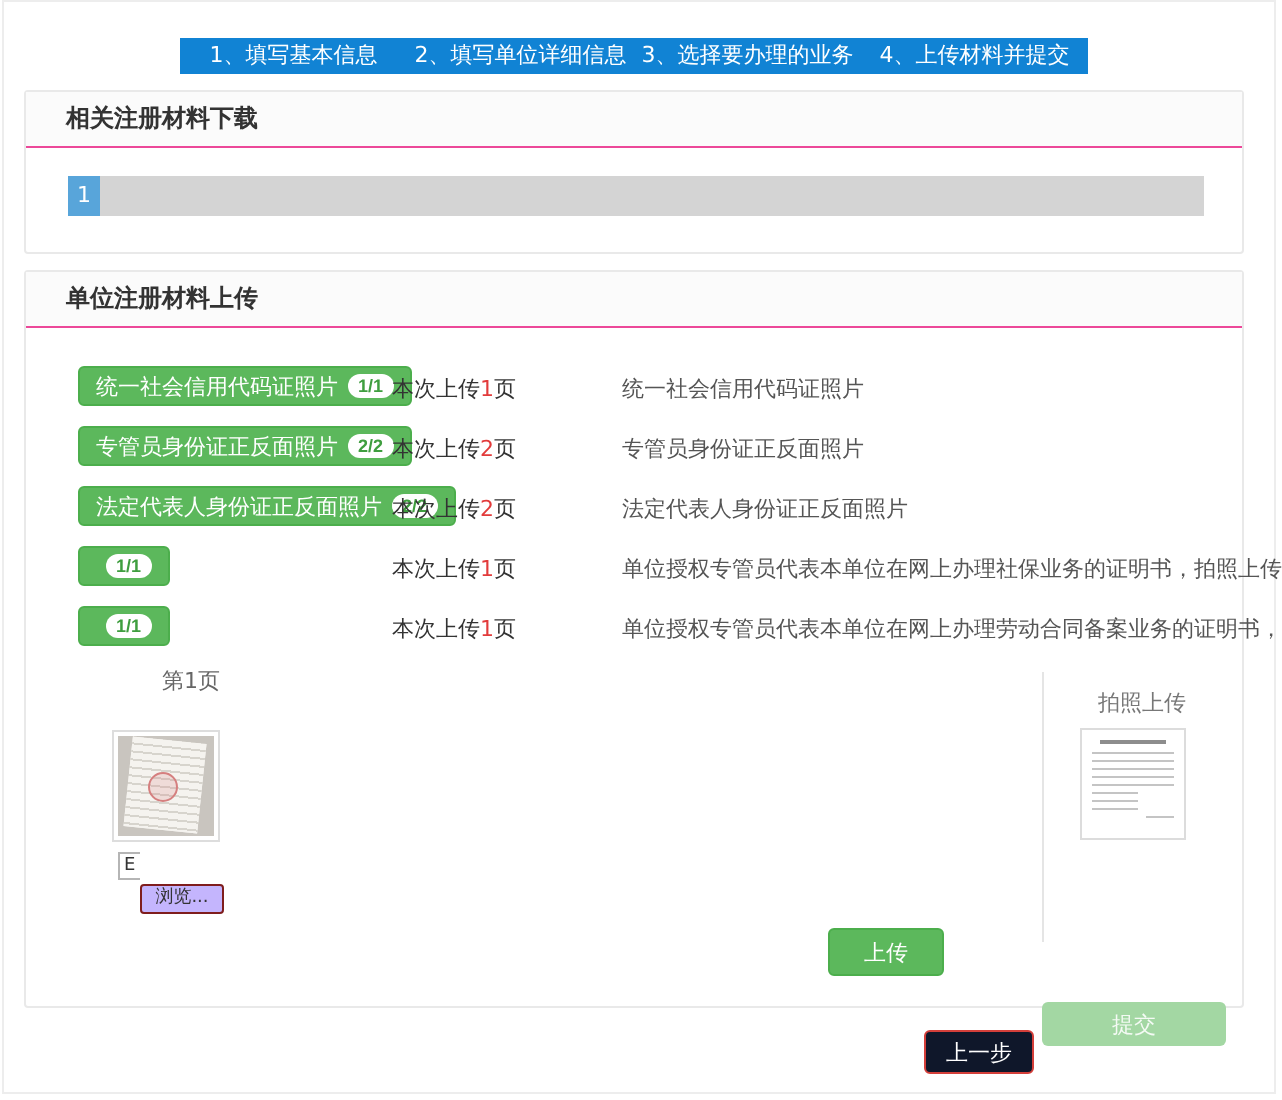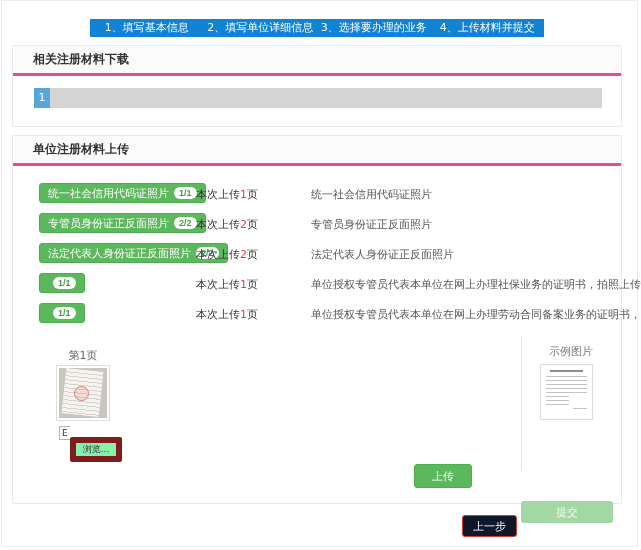--- a/index.html
+++ b/index.html
@@ -11,51 +11,51 @@
   .page-frame{position:absolute;left:1px;top:0;width:635px;height:545px;border:1px solid #ededed;pointer-events:none;}
 
   
   .stepbar{position:absolute;left:90px;top:19px;width:454px;height:18px;background:#1183d4;display:flex;}
   .step{flex:1;color:#fff;font-size:11px;line-height:18px;text-align:center;white-space:nowrap;cursor:default;}
 
   
   .panel{position:absolute;left:12px;background:#fff;border:1px solid #e9e9e9;border-radius:2px;}
   .panel-download{top:45px;width:608px;height:80px;}
   .panel-upload{top:135px;width:608px;height:367px;}
-  .panel-header{height:27px;line-height:27px;padding-left:20px;background:#fbfbfb;border-bottom:3px solid #ec4899;
+  .panel-header{height:27px;line-height:27px;padding-left:20px;background:#fbfbfb;border-bottom:1px solid #ec4899;
     font-size:12px;font-weight:bold;color:#333;}
 
   
   .dl-item{position:absolute;left:21px;top:42px;width:568px;height:20px;background:#d4d4d4;display:flex;cursor:pointer;}
   .dl-badge{width:16px;height:20px;background:#58a5da;color:#fff;font-size:11px;text-align:center;line-height:20px;flex:0 0 16px;}
   .dl-text{font-size:11px;color:#555;line-height:20px;padding-left:9px;}
 
   
   .rows{position:absolute;top:44px;left:0;width:100%;}
   .mat-row{position:relative;height:30px;}
   .mat-btn{position:absolute;left:26px;top:3px;height:20px;display:inline-flex;align-items:center;
     background:#5cb85c;border:1px solid #4cae4c;border-radius:3px;color:#fff;font-size:11px;
     padding:0 8px;cursor:pointer;white-space:nowrap;}
   .pill{display:inline-block;background:#fff;color:#3f9e3f;border-radius:8px;font-size:9px;
     line-height:12px;padding:0 5px;margin-left:5px;font-weight:bold;}
   .mat-count{position:absolute;left:183px;top:7px;font-size:11px;color:#333;white-space:nowrap;}
   .mat-count .red{color:#e23b3b;}
   .mat-desc{position:absolute;left:298px;top:7px;font-size:11px;color:#555;white-space:nowrap;}
 
   
-  .preview-label{position:absolute;left:43px;top:212px;width:54px;text-align:center;font-size:11px;color:#666;}
+  .preview-label{position:absolute;left:43px;top:197px;width:54px;text-align:right;font-size:11px;color:#666;}
   .photo-frame{position:absolute;left:43px;top:229px;width:48px;height:50px;background:#fff;border:1px solid #ddd;padding:2px;}
   .photo{position:relative;width:48px;height:50px;background:#c9c5bf;overflow:hidden;}
   .photo-doc{position:absolute;left:5px;top:2px;width:37px;height:45px;background:#f5f3ef;transform:rotate(6deg);
     background-image:repeating-linear-gradient(#f5f3ef 0 3px,#d7d4cd 3px 4px);}
   .stamp{position:absolute;left:15px;top:18px;width:13px;height:13px;border-radius:50%;
     border:1px solid #d57f7f;background:rgba(216,110,110,0.18);}
   .file-input{position:absolute;left:46px;top:290px;height:14px;display:flex;align-items:center;font-size:9px;color:#333;}
   .file-val{border:1px solid #b5b5b5;border-right:none;padding:0 2px;height:12px;line-height:12px;background:#fff;}
-  .browse-btn{border:6px solid #7f1d1d;background:#86efac;font-size:9px;line-height:11px;padding:1px 7px;
+  .browse-btn{border:1px solid #7f1d1d;background:#c4b5fd;font-size:9px;line-height:11px;padding:1px 7px;
     border-radius:2px;color:#333;cursor:pointer;font-family:inherit;margin-top:33px;}
 
   
   .v-divider{position:absolute;left:508px;top:200px;height:135px;border-left:1px solid #e5e5e5;}
   .example-label{position:absolute;left:508px;top:208px;width:100px;text-align:center;font-size:11px;color:#777;}
   .example-doc{position:absolute;left:527px;top:228px;width:53px;height:56px;background:#fff;border:1px solid #dcdcdc;
     box-sizing:border-box;padding:4px 5px;}
   .doc-title{height:2px;background:#8d8d8d;width:80%;margin:1px auto 4px;}
   .doc-line{height:1px;background:#c4c4c4;margin-top:3px;}
   .doc-line.short{width:55%;}
@@ -145,21 +145,21 @@
       <div class="photo-doc"></div>
       <div class="stamp"></div>
     </div>
   </div>
   <div class="file-input">
     <span class="file-val">E</span>
     <button class="browse-btn">浏览...</button>
   </div>
 
   <div class="v-divider"></div>
-  <div class="example-label">示例图片</div>
+  <div class="example-label">拍照上传</div>
   <div class="example-doc">
     <div class="doc-title"></div>
     <div class="doc-line"></div>
     <div class="doc-line"></div>
     <div class="doc-line"></div>
     <div class="doc-line"></div>
     <div class="doc-line"></div>
     <div class="doc-line short"></div>
     <div class="doc-line short"></div>
     <div class="doc-line short"></div>

